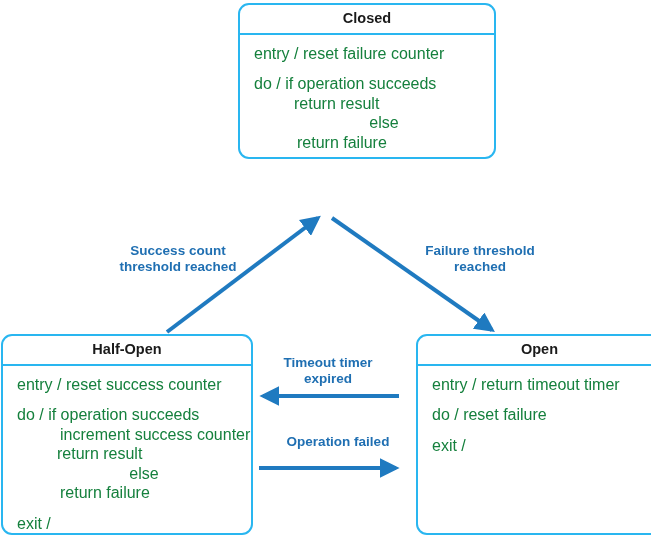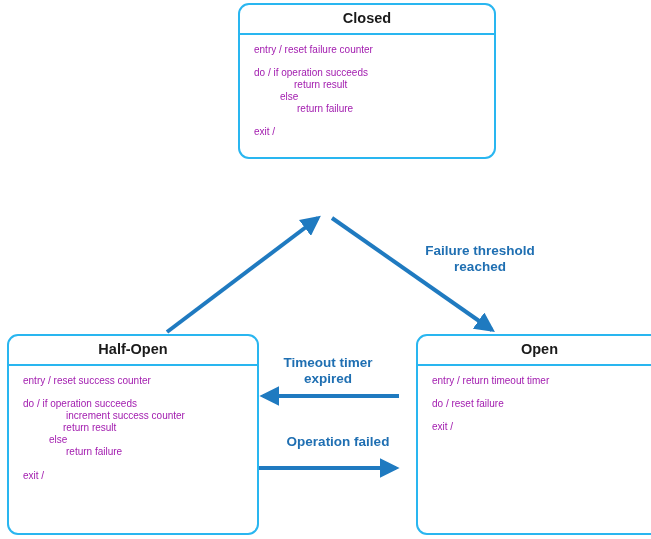--- a/index.html
+++ b/index.html
@@ -45,37 +45,37 @@
     font-size: 14.5px;
     color: #1a1a1a;
     line-height: 1;
     padding: 6px 4px 7px 4px;
     border-bottom: 2px solid #29b6f0;
     white-space: nowrap;
   }
 
   .state-body {
     padding: 9px 0 0 0;
-    font-size: 10px;
-    color: #a21caf;
+    font-size: 16px;
+    color: #15803d;
     line-height: 1.22;
   }
 
   .line {
     white-space: pre;
     padding: 0 6px 0 14px;
   }
   .line.blank { height: 11px; }
   .line.indent1 { padding-left: 54px; }
-  .line.indent2 { padding-left: 40px; }
+  .line.indent2 { padding-left: 40px; text-align: center; }
   .line.indent3 { padding-left: 57px; }
 
   
   #state-closed   { left: 199px; top: 3px;   width: 258px; height: 156px; margin-left: 39px; }
-  #state-halfopen { left: 7px;   top: 334px; width: 252px; height: 201px; }
+  #state-halfopen { left: 1px;   top: 334px; width: 252px; height: 201px; }
   #state-open     { left: 416px; top: 334px; width: 247px; height: 201px; }
 
   
   .edge-label {
     position: absolute;
     font-weight: bold;
     font-size: 13.5px;
     color: #1f6fb2;
     line-height: 1.2;
     text-align: center;
@@ -140,20 +140,22 @@
     <div class="state-title">Open</div>
     <div class="state-body">
       <div class="line">entry / return timeout timer</div>
       <div class="line blank"></div>
       <div class="line">do / reset failure</div>
       <div class="line blank"></div>
       <div class="line">exit /</div>
     </div>
   </div>
 
+  <div class="edge-label" id="label-success-threshold">Success count
+threshold reached</div>
 
   <div class="edge-label" id="label-failure-threshold">Failure threshold
 reached</div>
 
   <div class="edge-label" id="label-timeout-expired">Timeout timer
 expired</div>
 
   <div class="edge-label" id="label-operation-failed">Operation failed</div>
 
 </div>

